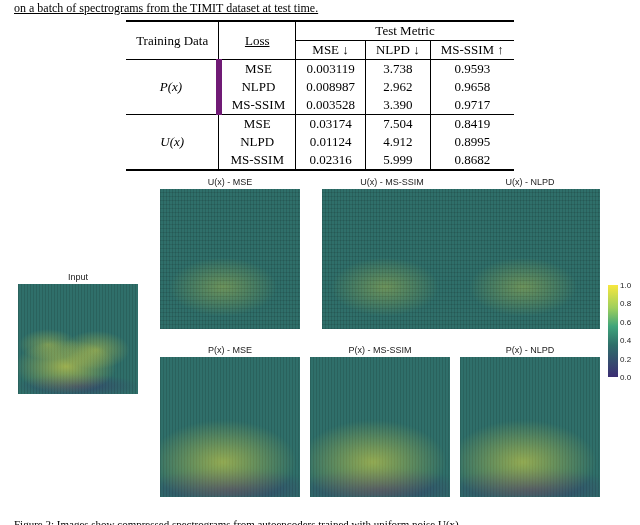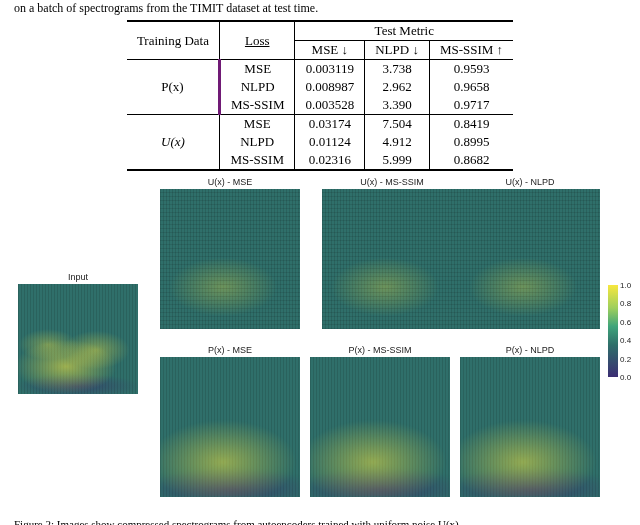--- a/index.html
+++ b/index.html
@@ -9,20 +9,21 @@
     font-family: "Times New Roman", Times, serif;
     font-size: 13px;
     color: #000;
     width: 640px;
     height: 525px;
     overflow: hidden;
   }
   .caption-top {
     font-size: 12px;
     padding: 1px 14px 4px 14px;
+    text-decoration: underline;
   }
   
   table.results {
     border-collapse: collapse;
     margin: 0 auto 6px auto;
     font-size: 13px;
   }
   table.results th, table.results td {
     padding: 1px 10px;
     text-align: center;
@@ -128,21 +129,21 @@
     <th rowspan="2" class="vsep" style="border-right:1px solid #000;text-decoration:underline;">Loss</th>
     <th colspan="3" class="vsep" style="border-bottom:1px solid #000;">Test Metric</th>
   </tr>
   <tr>
     <th class="vsep">MSE ↓</th>
     <th class="vsep">NLPD ↓</th>
     <th class="vsep">MS-SSIM ↑</th>
   </tr>
 
   <tr class="hline">
-    <td rowspan="3" style="border-right:3px solid #701a75;">P(x)</td>
+    <td rowspan="3" style="border-right:6px solid #701a75;font-style:italic;">P(x)</td>
     <td class="vsep" style="border-right:1px solid #000;">MSE</td>
     <td class="vsep bold">0.003119</td>
     <td class="vsep">3.738</td>
     <td class="vsep">0.9593</td>
   </tr>
   <tr>
     <td class="vsep" style="border-right:1px solid #000;">NLPD</td>
     <td class="vsep">0.008987</td>
     <td class="vsep bold">2.962</td>
     <td class="vsep">0.9658</td>

